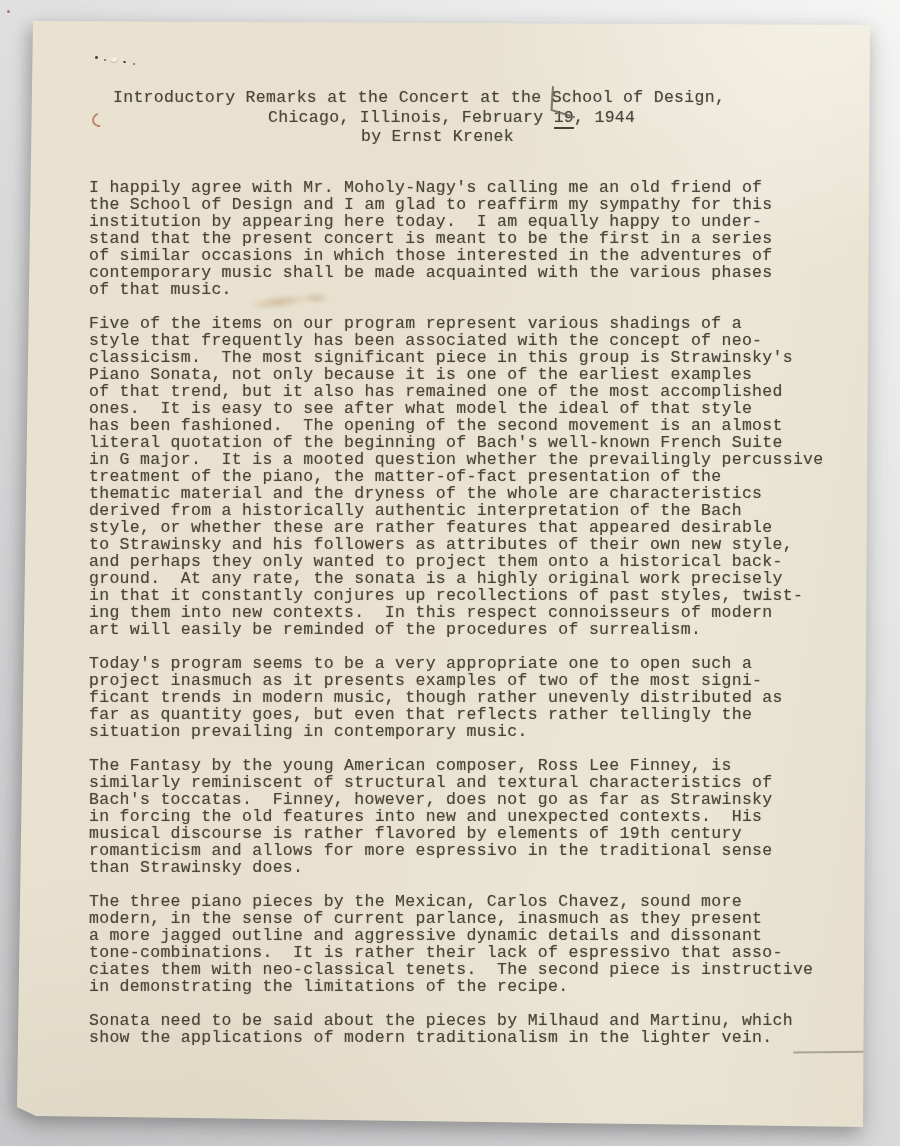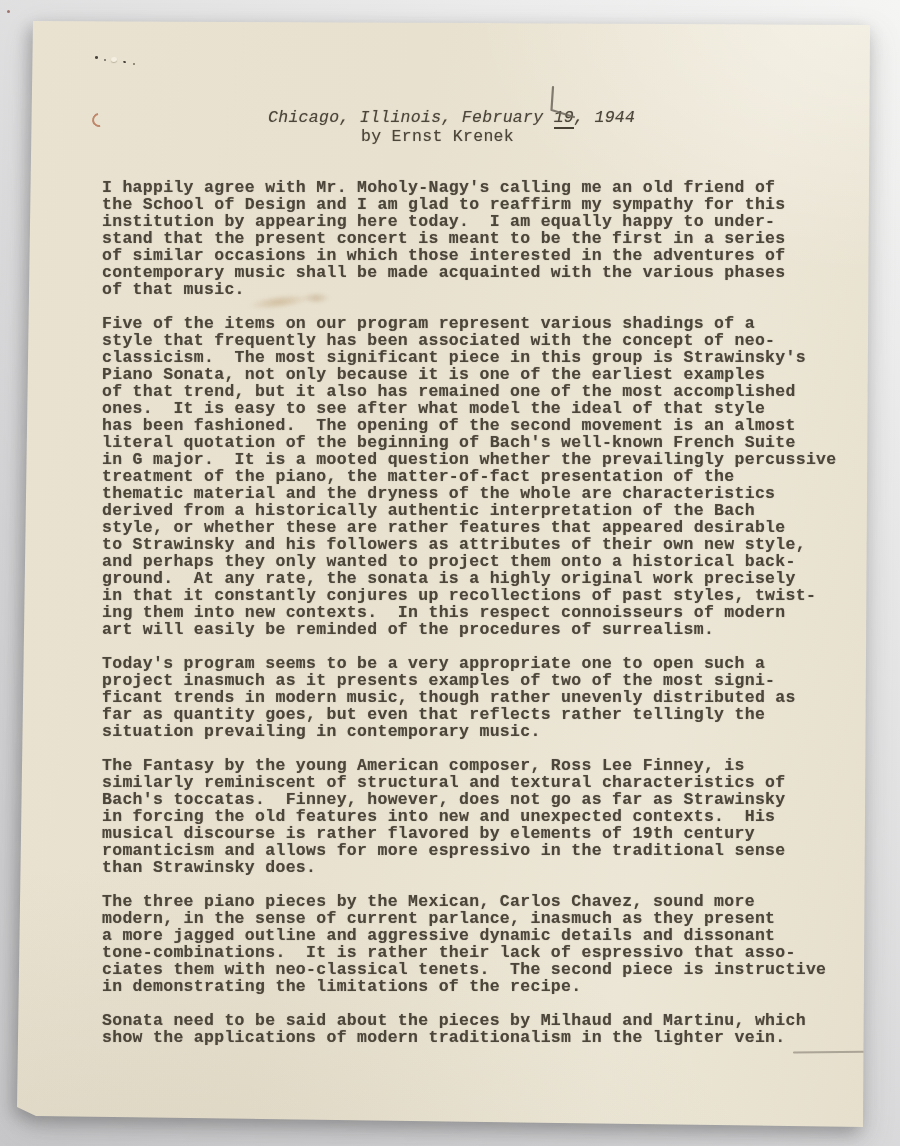--- a/index.html
+++ b/index.html
@@ -22,21 +22,21 @@
     box-shadow:inset 9px 0 16px -11px rgba(110,100,80,.45),
                inset -8px 0 14px -10px rgba(120,110,90,.38),
                inset 0 -10px 16px -11px rgba(120,110,90,.35),
                inset 0 8px 14px -10px rgba(140,130,105,.25);
   }
   .ink{color:#4c4539;text-shadow:0 0 1px rgba(76,69,57,.5);}
   .title-line{position:absolute;font-size:16.5px;line-height:17px;letter-spacing:.3px;white-space:pre;}
   .date-underline{border-bottom:2px solid #453f34;padding-bottom:0px;}
   .body-text{position:absolute;left:89px;top:179px;width:790px;}
   .body-text p{
-    margin:0 0 17px 13px;font-size:16.5px;line-height:17px;letter-spacing:.3px;white-space:pre;font-weight:bold;
+    margin:0 0 17px 0;font-size:16.5px;line-height:17px;letter-spacing:.3px;white-space:pre;
   }
   
   .pencil-bracket{position:absolute;left:546px;top:85px;width:36px;height:38px;opacity:.85;}
   .pencil-line{position:absolute;left:793px;top:1051px;width:84px;height:2px;
     background:rgba(112,106,95,.5);transform:rotate(-.6deg);border-radius:1px;}
   .speck{position:absolute;background:#49443c;border-radius:50%;}
   .white-patch{position:absolute;left:111px;top:57px;width:6px;height:5px;background:#f3eedf;
     border-radius:50% 40% 55% 45%;box-shadow:0 1px 1px rgba(120,110,90,.4);}
   .rust-curl{position:absolute;left:92px;top:113px;width:10px;height:10px;border-radius:50%;
     border:2px solid #b06a48;border-right-color:transparent;border-top-color:transparent;
@@ -50,22 +50,23 @@
     border-radius:50%;opacity:.8;}
 </style>
 </head>
 <body>
 
 <div class="bg-speck"></div>
 
 <div class="paper-wrap">
   <div class="paper">
 
+    <div class="title-line ink" style="left:113px;top:89px;">Introductory Remarks at the Concert at the School of Design,</div>
 
-    <div class="title-line ink" style="left:268px;top:109px;font-style:italic;"><span>Chicago, Illinois, February </span><span class="date-underline">19</span><span>, 1944</span></div>
+    <div class="title-line ink" style="left:268px;top:109px;"><span>Chicago, Illinois, February </span><span class="date-underline">19</span><span>, 1944</span></div>
 
     <div class="title-line ink" style="left:361px;top:128px;font-family:Liberation Mono, monospace;">by Ernst Krenek</div>
 
     <div class="body-text ink">
       <p>I happily agree with Mr. Moholy-Nagy's calling me an old friend of
 the School of Design and I am glad to reaffirm my sympathy for this
 institution by appearing here today.  I am equally happy to under-
 stand that the present concert is meant to be the first in a series
 of similar occasions in which those interested in the adventures of
 contemporary music shall be made acquainted with the various phases

